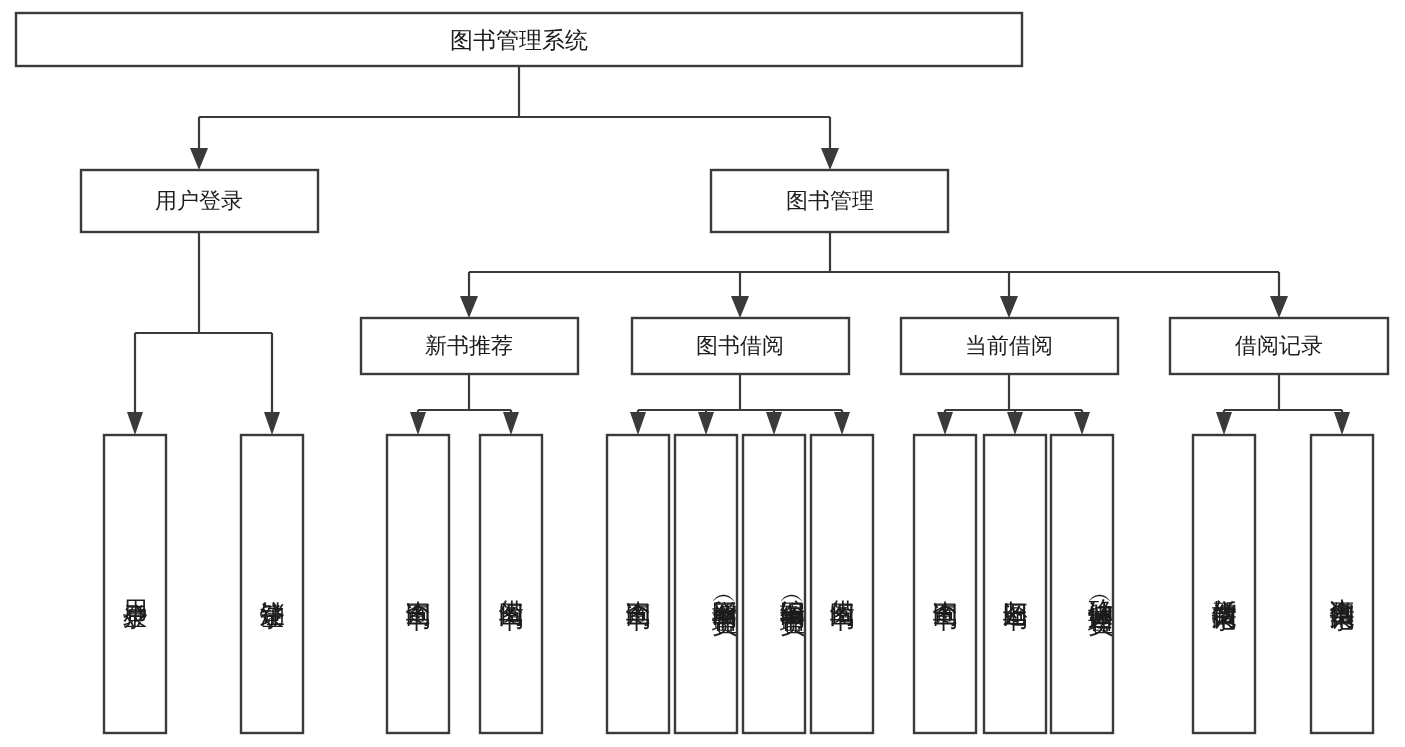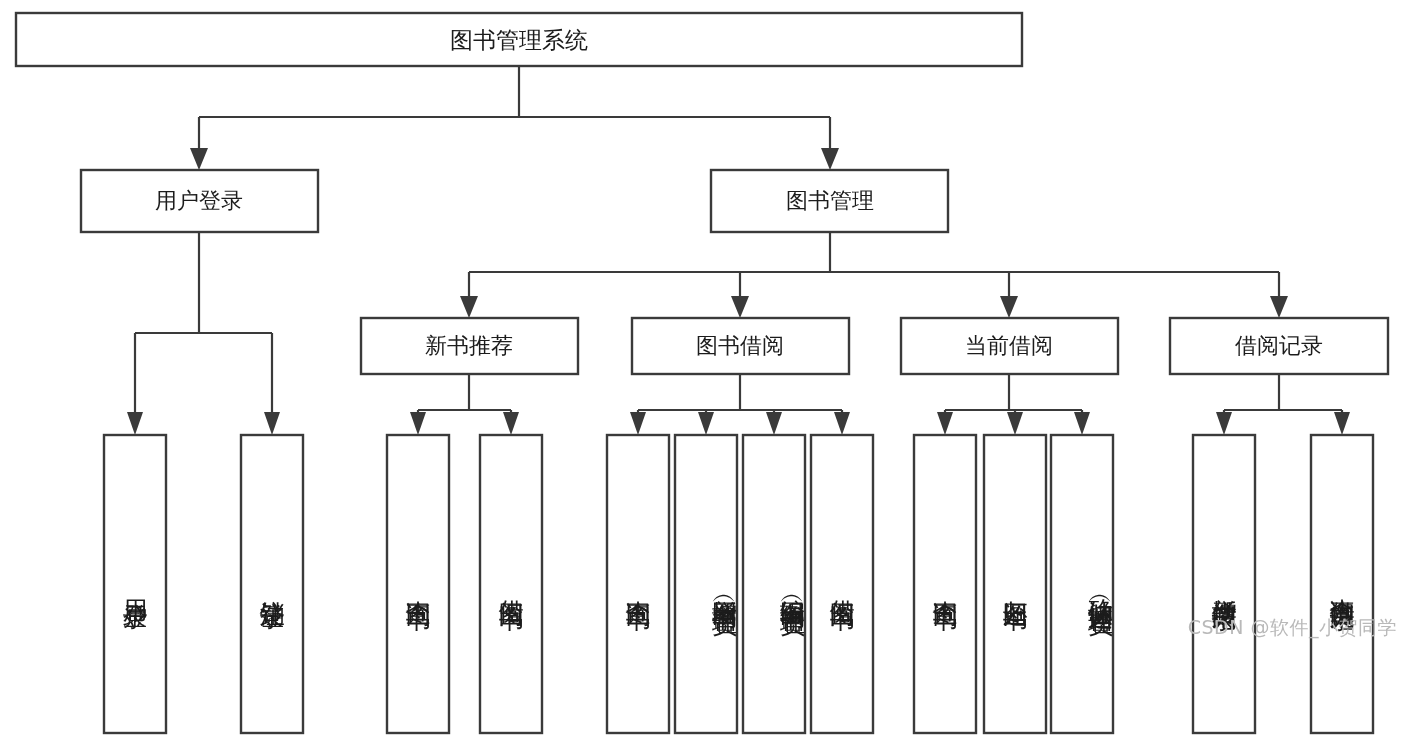--- a/index.html
+++ b/index.html
@@ -231,15 +231,14 @@
   <div class="vlabel" style="left:743px; top:443px; width:62px; height:290px;">编辑图书（管理员）</div>
   <div class="vlabel centered" style="left:811px; top:435px; width:62px; height:298px;">借阅图书</div>
 
   <div class="vlabel centered" style="left:914px; top:435px; width:62px; height:298px;">查询图书</div>
   <div class="vlabel centered" style="left:984px; top:435px; width:62px; height:298px;">归还图书</div>
   <div class="vlabel" style="left:1051px; top:443px; width:62px; height:290px;">确认归还（管理员）</div>
 
   <div class="vlabel centered" style="left:1193px; top:435px; width:62px; height:298px;">新增借阅记录</div>
   <div class="vlabel centered" style="left:1311px; top:435px; width:62px; height:298px;">查询借阅记录</div>
 
-  <div class="watermark">CSDN @软件_小贺同学</div>
 
 </div>
 
 </body></html>

